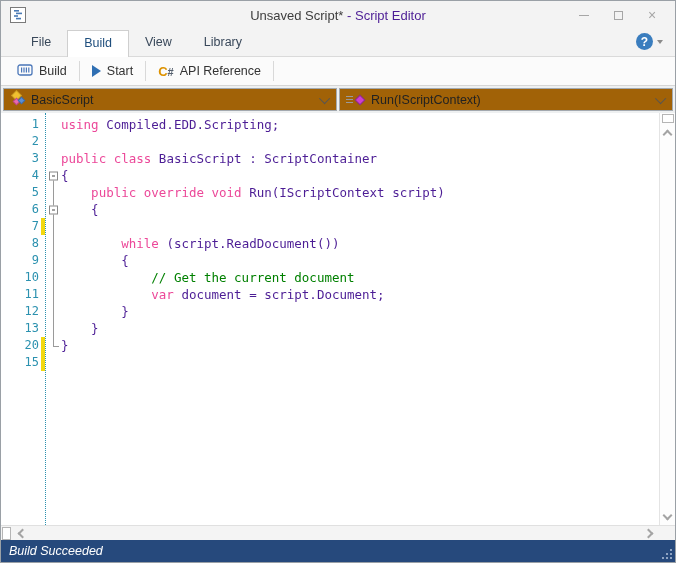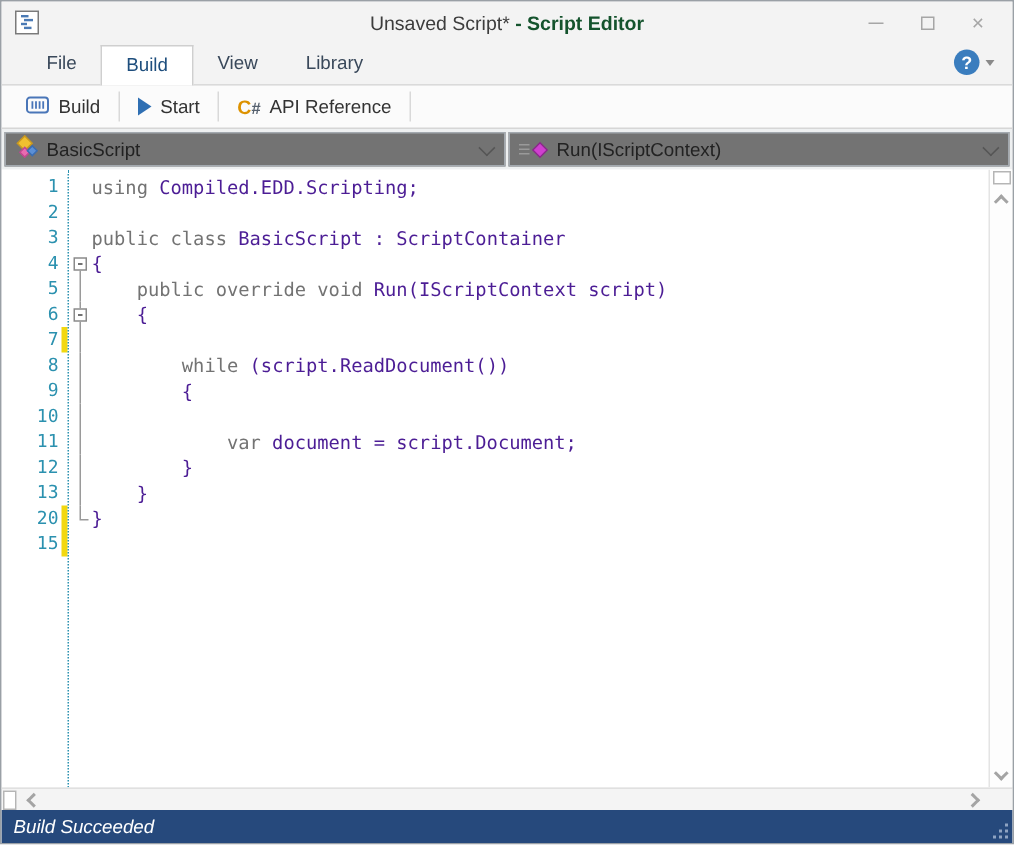--- a/index.html
+++ b/index.html
@@ -3,21 +3,21 @@
 <meta charset="utf-8">
 <style>
   * { margin:0; padding:0; box-sizing:border-box; }
   html,body { width:676px; height:563px; font-family:"Liberation Sans","DejaVu Sans",sans-serif; background:#fff; }
   .window { width:676px; height:563px; border:1px solid #9aa0a6; display:flex; flex-direction:column; background:#f3f3f3; overflow:hidden; }
 
   
   .titlebar { height:28px; flex:0 0 28px; display:flex; align-items:center; position:relative; background:#f3f3f3; }
   .appicon { width:16px; height:16px; margin-left:9px; background:#fff; border:1px solid #7a7a7a; }
   .title { position:absolute; left:0; right:0; text-align:center; font-size:13px; color:#3d3d3d; pointer-events:none; }
-  .title .sub { color:#14532d;font-weight:bold; }
+  .title .sub { color:#4c1d95; }
   .winbtns { margin-left:auto; display:flex; align-items:center; gap:8px; padding-right:10px; }
   .winbtn { width:26px; height:20px; display:flex; align-items:center; justify-content:center; color:#a6a6a6; font-size:13px; }
   .btn-min i { display:block; width:10px; height:1px; background:#a6a6a6; }
   .btn-max i { display:block; width:9px; height:9px; border:1px solid #a6a6a6; }
   .btn-close { font-size:14px; color:#a6a6a6; }
 
   
   .tabrow { height:28px; flex:0 0 28px; display:flex; align-items:center; background:#f3f3f3; border-bottom:1px solid #dadada; padding-left:14px; position:relative; }
   .tab { padding:5px 16px 6px 16px; font-size:12.5px; color:#39485a; cursor:default; position:relative; }
   .tab.active { background:#fff; border:1px solid #cfcfcf; border-bottom:none; color:#1e4e7d; margin-bottom:-1px; padding-bottom:7px; z-index:2; }
@@ -28,21 +28,21 @@
   
   .toolbar { height:29px; flex:0 0 29px; background:#fbfbfb; border-bottom:1px solid #d6d6d6; display:flex; align-items:center; padding-left:8px; }
   .tbtn { display:flex; align-items:center; gap:6px; padding:3px 8px; font-size:12.5px; color:#333; }
   .tsep { width:1px; height:20px; background:#d9d9d9; margin:0 4px; }
   .playicon { width:0; height:0; border-top:6px solid transparent; border-bottom:6px solid transparent; border-left:9px solid #2f6fb3; }
   .cs-c { color:#dd9200; font-weight:bold; font-size:13px; }
   .cs-h { color:#55606e; font-weight:bold; font-size:11px; }
 
   
   .comborow { height:27px; flex:0 0 27px; background:#eef0f1; display:flex; gap:2px; padding:2px 2px; }
-  .combo { flex:1 1 50%; background:#737373; border:1px solid #a3a9af; display:flex; align-items:center; padding:0 6px; gap:5px; font-size:12.5px; color:#222; }
+  .combo { flex:1 1 50%; background:#a16207; border:1px solid #a3a9af; display:flex; align-items:center; padding:0 6px; gap:5px; font-size:12.5px; color:#222; }
   .combo .chevd { margin-left:auto; width:8px; height:8px; border-left:1.5px solid #555; border-bottom:1.5px solid #555; transform:rotate(-45deg) translateY(-2px); }
   .mlines { display:flex; flex-direction:column; gap:2px; }
   .mlines i { display:block; width:7px; height:1px; background:#9a9a9a; }
 
   
   .editor { flex:1 1 auto; background:#fff; display:flex; overflow:hidden; }
   .edmain { flex:1 1 auto; display:flex; padding-top:3px; }
   .gutter { flex:0 0 44px; display:flex; flex-direction:column; padding-left:12px; }
   .gutter-row { height:17px; display:flex; align-items:center; }
   .lnum { flex:1; text-align:right; font-family:"DejaVu Sans Mono",monospace; font-size:12px; color:#2b91af; line-height:17px; }
@@ -53,21 +53,21 @@
   .code-row { height:17px; display:flex; align-items:stretch; white-space:pre; }
   .fold { position:relative; width:15px; flex:0 0 15px; }
   .fold.line::before { content:''; position:absolute; left:7px; top:0; bottom:0; width:1px; background:#9a9a9a; }
   .fold.boxstart::before { content:''; position:absolute; left:7px; top:60%; bottom:0; width:1px; background:#9a9a9a; }
   .fold.box::before { content:''; position:absolute; left:7px; top:0; bottom:0; width:1px; background:#9a9a9a; }
   .fold.end::before { content:''; position:absolute; left:7px; top:0; height:50%; width:1px; background:#9a9a9a; }
   .fold.end::after { content:''; position:absolute; left:7px; top:50%; width:6px; height:1px; background:#9a9a9a; }
   .foldbox { position:absolute; left:3px; top:50%; transform:translateY(-50%); width:9px; height:9px; background:#fff; border:1px solid #8a8a8a; }
   .foldbox::after { content:''; position:absolute; left:2px; right:2px; top:3px; height:1px; background:#444; }
   .codetext { font-family:"DejaVu Sans Mono",monospace; font-size:12.5px; line-height:17px; }
-  .kw { color:#737373; } .pl { color:#4c1d95; } .cm { color:#008000; }
+  .kw { color:#ec4899; } .pl { color:#4c1d95; } .cm { color:#008000; }
 
   
   .vscroll { flex:0 0 16px; background:#fdfdfd; border-left:1px solid #e4e4e4; display:flex; flex-direction:column; align-items:center; }
   .vsplit { width:12px; height:9px; background:#fff; border:1px solid #b5b5b5; margin-top:1px; }
   .chev { width:7px; height:7px; border-left:2px solid #a4a4a4; border-top:2px solid #a4a4a4; }
   .chev.up { transform:rotate(45deg); margin-top:8px; }
   .chev.down { transform:rotate(225deg); margin-top:auto; margin-bottom:6px; }
   .chev.left { transform:rotate(-45deg); }
   .chev.right { transform:rotate(135deg); }
 
@@ -244,21 +244,21 @@
       <div class="codecol">
           <div class="code-row"><span class="fold"></span><span class="codetext"><span class="kw">using</span><span class="pl"> Compiled.EDD.Scripting;</span></span></div>
           <div class="code-row"><span class="fold"></span><span class="codetext"></span></div>
           <div class="code-row"><span class="fold"></span><span class="codetext"><span class="kw">public</span><span class="pl"> </span><span class="kw">class</span><span class="pl"> BasicScript : ScriptContainer</span></span></div>
           <div class="code-row"><span class="fold boxstart"><span class="foldbox"></span></span><span class="codetext"><span class="pl">{</span></span></div>
           <div class="code-row"><span class="fold line"></span><span class="codetext"><span class="pl">    </span><span class="kw">public</span><span class="pl"> </span><span class="kw">override</span><span class="pl"> </span><span class="kw">void</span><span class="pl"> Run(IScriptContext script)</span></span></div>
           <div class="code-row"><span class="fold box"><span class="foldbox"></span></span><span class="codetext"><span class="pl">    {</span></span></div>
           <div class="code-row"><span class="fold line"></span><span class="codetext"></span></div>
           <div class="code-row"><span class="fold line"></span><span class="codetext"><span class="pl">        </span><span class="kw">while</span><span class="pl"> (script.ReadDocument())</span></span></div>
           <div class="code-row"><span class="fold line"></span><span class="codetext"><span class="pl">        {</span></span></div>
-          <div class="code-row"><span class="fold line"></span><span class="codetext"><span class="pl">            </span></span></div>
+          <div class="code-row"><span class="fold line"></span><span class="codetext"><span class="pl">            </span><span class="cm">// Get the current document</span></span></div>
           <div class="code-row"><span class="fold line"></span><span class="codetext"><span class="pl">            </span><span class="kw">var</span><span class="pl"> document = script.Document;</span></span></div>
           <div class="code-row"><span class="fold line"></span><span class="codetext"><span class="pl">        }</span></span></div>
           <div class="code-row"><span class="fold line"></span><span class="codetext"><span class="pl">    }</span></span></div>
           <div class="code-row"><span class="fold end"></span><span class="codetext"><span class="pl">}</span></span></div>
         </div>
     </div>
     <div class="vscroll">
       <div class="vsplit"></div>
       <div class="chev up"></div>
       <div class="chev down"></div>

